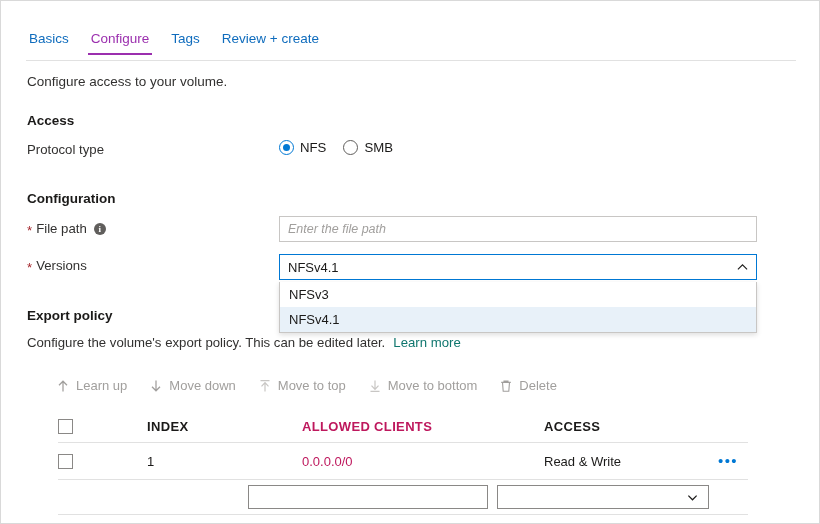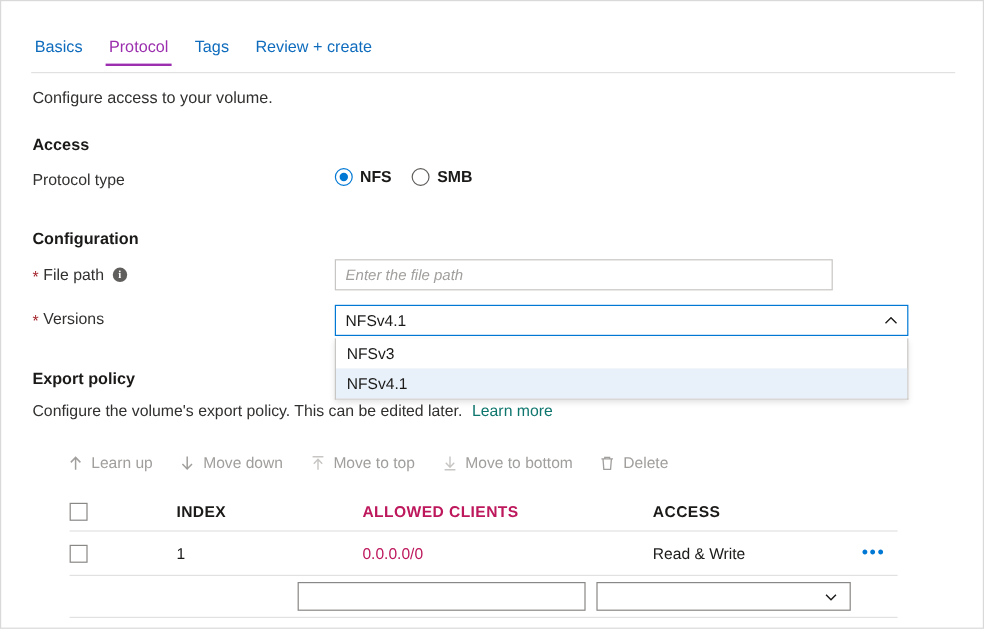--- a/index.html
+++ b/index.html
@@ -60,21 +60,21 @@
   .req{color:#a4262c;font-size:13.2px;line-height:10px;position:relative;top:2px;}
   .info-icon{
     display:inline-flex;align-items:center;justify-content:center;
     width:12px;height:12px;border-radius:50%;
     background:#605e5c;color:#ffffff;
     font-size:9px;font-weight:bold;font-family:"Liberation Serif",serif;
     line-height:12px;margin-left:3px;
   }
 
   
-  .radio-row{position:absolute;left:278px;top:139px;display:flex;align-items:flex-end;gap:17px;font-weight:bold;}
+  .radio-row{position:absolute;left:278px;top:139px;display:flex;align-items:flex-end;gap:17px;}
   .radio{display:flex;align-items:center;gap:6px;cursor:pointer;font-size:13.2px;color:#1b1a19;}
   .rdot{
     width:15px;height:15px;border-radius:50%;
     border:1px solid #605e5c;box-sizing:border-box;
     background:#fff;position:relative;
   }
   .rdot.on{border:1px solid #0078d4;}
   .rdot.on:after{
     content:"";position:absolute;left:3px;top:3px;width:7px;height:7px;border-radius:50%;
     background:#0078d4;
@@ -163,21 +163,21 @@
     display:flex;align-items:center;justify-content:flex-end;padding-right:10px;
   }
 </style>
 </head>
 <body>
 
 <div class="frame">
 
   <div class="tabbar">
     <div class="tab">Basics</div>
-    <div class="tab active">Protocol</div>
+    <div class="tab active">Configure</div>
     <div class="tab">Tags</div>
     <div class="tab">Review + create</div>
   </div>
   <div class="tabrule"></div>
 
   <div class="intro">Configure access to your volume.</div>
 
   <div class="section-h" style="top:112px">Access</div>
   <div class="field-label" style="top:141px">
     <span>Protocol type</span>
@@ -194,21 +194,21 @@
     </div>
   </div>
 
   <div class="section-h" style="top:190px">Configuration</div>
 
   <div class="field-label" style="top:220px">
     <span class="req">*</span>
     <span>File path</span>
     <span class="info-icon">i</span>
   </div>
-  <div class="textbox" style="left:278px;top:215px;width:415px">
+  <div class="textbox" style="left:278px;top:215px;width:478px">
     <span class="ph">Enter the file path</span>
   </div>
 
   <div class="field-label" style="top:257px">
     <span class="req">*</span>
     <span>Versions</span>
   </div>
 
   <div class="combo" style="left:278px;top:253px;width:478px">
     <span>NFSv4.1</span>

